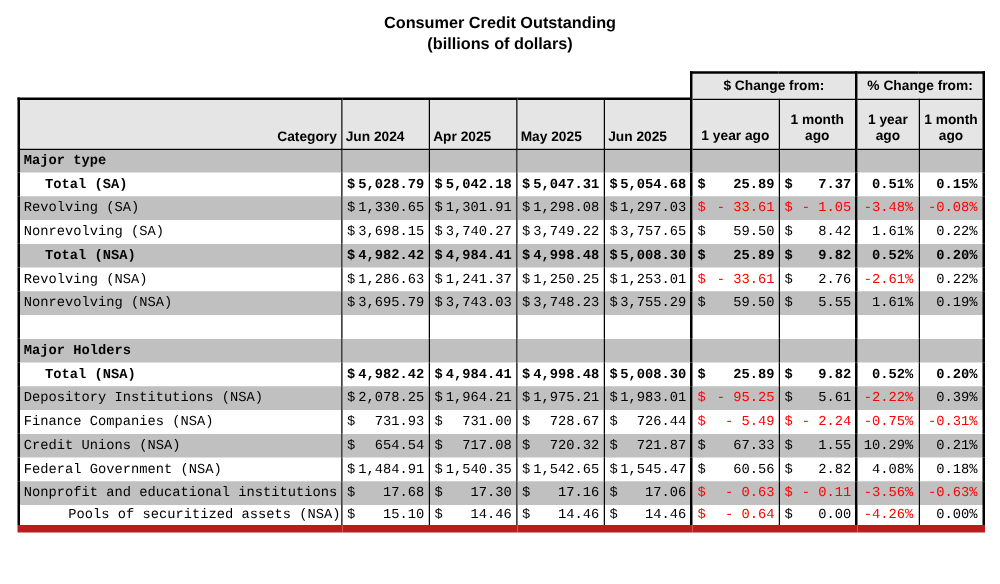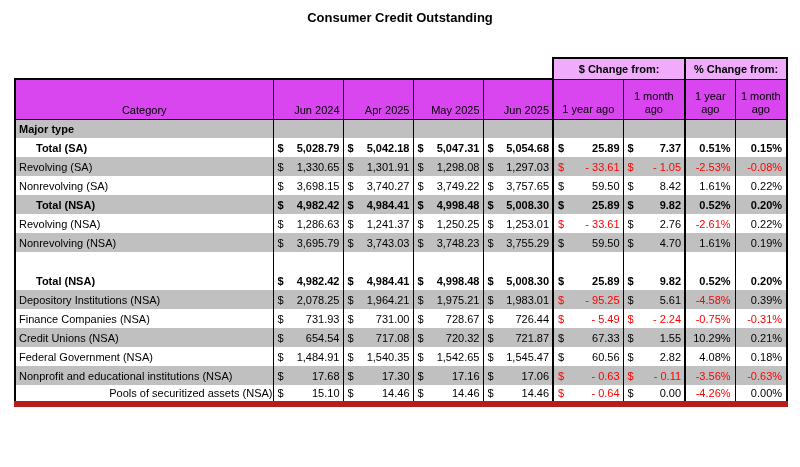--- a/index.html
+++ b/index.html
@@ -11,36 +11,36 @@
   .title-block .t2 { font-size:13px; font-weight:bold; color:#000; margin-top:2px; }
 
   table.credit { position:absolute; left:14px; top:57px; width:772px;
                  border-collapse:collapse; table-layout:fixed; }
   td, th { font-size:11px; color:#000; overflow:hidden; white-space:nowrap; }
 
   
   tr.group-row { height:21px; }
   td.spacer { border:none; background:transparent; }
   th.group { border:2px solid #000; border-bottom:1px solid #000;
-             font-weight:bold; text-align:center; vertical-align:middle; background:#f0abfc; }
+             font-weight:bold; text-align:center; vertical-align:middle; background:#e5e5e5; }
 
   
   tr.header-row { height:40px; }
-  tr.header-row th { background:#d946ef; font-weight:normal; vertical-align:bottom;
+  tr.header-row th { background:#e5e5e5; font-weight:bold; vertical-align:bottom;
                      border-left:1px solid #000; border-right:1px solid #000;
                      border-bottom:1px solid #000; padding:0 3px 3px 3px; white-space:normal; }
   tr.header-row th.ht2 { border-top:2px solid #000; }
-  tr.header-row th.cat { text-align:center; border-left:2px solid #000; }
-  tr.header-row th.mon { text-align:right; }
+  tr.header-row th.cat { text-align:right; border-left:2px solid #000; }
+  tr.header-row th.mon { text-align:left; }
   tr.header-row th.chg { text-align:center; line-height:1.15; }
   tr.header-row th.gl { border-left:2px solid #000; }
   tr.header-row th.last { border-right:2px solid #000; }
 
   
-  tbody tr { height:19px; }
+  tbody tr { height:19px;font-family:Liberation Mono, monospace; }
   tbody td { border-left:1px solid #000; border-right:1px solid #000;
              vertical-align:middle; background:#fff; }
   tbody tr.shaded td { background:#c0c0c0; }
   tbody tr.bold td { font-weight:bold; }
   tbody td:first-child { border-left:2px solid #000; }
   tbody td:last-child  { border-right:2px solid #000; }
   tbody td.gl { border-left:2px solid #000; }
   tbody tr:last-child td { border-bottom:6px solid #b91c1c;text-align:right; }
 
   td.cat { text-align:left; padding-left:3px; }
@@ -56,20 +56,21 @@
   .footnotes { position:absolute; left:16px; top:426px; }
   .footnotes div { font-size:11px; font-weight:bold; color:#000; line-height:16px; }
 </style>
 </head>
 <body>
 
 <div class="page">
 
   <div class="title-block">
     <div class="t1">Consumer Credit Outstanding</div>
+    <div class="t2">(billions of dollars)</div>
   </div>
 
   <table class="credit">
     <colgroup>
       <col style="width:258px">
         <col style="width:70px">
         <col style="width:70px">
       <col style="width:70px">
         <col style="width:70px">
         <col style="width:70px">
@@ -179,21 +180,21 @@
               <span>$</span>
               <span>- 33.61</span>
             </div>
           </td>
           <td>
             <div class="acct neg">
               <span>$</span>
               <span>- 1.05</span>
             </div>
           </td>
-          <td class="pct neg gl">-2.53%</td>
+          <td class="pct neg gl">-3.48%</td>
           <td class="pct neg">-0.08%</td>
         </tr>
         <tr>
           <td class="cat ind2">Nonrevolving (SA)</td>
           <td>
             <div class="acct">
               <span>$</span>
               <span>3,698.15</span>
             </div>
           </td>
@@ -340,37 +341,48 @@
           </td>
           <td class="gl">
             <div class="acct">
               <span>$</span>
               <span>59.50</span>
             </div>
           </td>
           <td>
             <div class="acct">
               <span>$</span>
-              <span>4.70</span>
+              <span>5.55</span>
             </div>
           </td>
           <td class="pct gl">1.61%</td>
           <td class="pct">0.19%</td>
         </tr>
         <tr>
           <td class="cat"></td>
           <td></td>
           <td></td>
           <td></td>
           <td></td>
           <td class="gl"></td>
           <td></td>
           <td class="gl"></td>
           <td></td>
         </tr>
+        <tr class="shaded bold">
+          <td class="cat section-label">Major Holders</td>
+          <td></td>
+          <td></td>
+          <td></td>
+          <td></td>
+          <td class="gl"></td>
+          <td></td>
+          <td class="gl"></td>
+          <td></td>
+        </tr>
         <tr class="bold">
           <td class="cat ind1">Total (NSA)</td>
           <td>
             <div class="acct">
               <span>$</span>
               <span>4,982.42</span>
             </div>
           </td>
           <td>
             <div class="acct">
@@ -436,21 +448,21 @@
               <span>$</span>
               <span>- 95.25</span>
             </div>
           </td>
           <td>
             <div class="acct">
               <span>$</span>
               <span>5.61</span>
             </div>
           </td>
-          <td class="pct neg gl">-4.58%</td>
+          <td class="pct neg gl">-2.22%</td>
           <td class="pct">0.39%</td>
         </tr>
         <tr>
           <td class="cat ind2">Finance Companies (NSA)</td>
           <td>
             <div class="acct">
               <span>$</span>
               <span>731.93</span>
             </div>
           </td>

